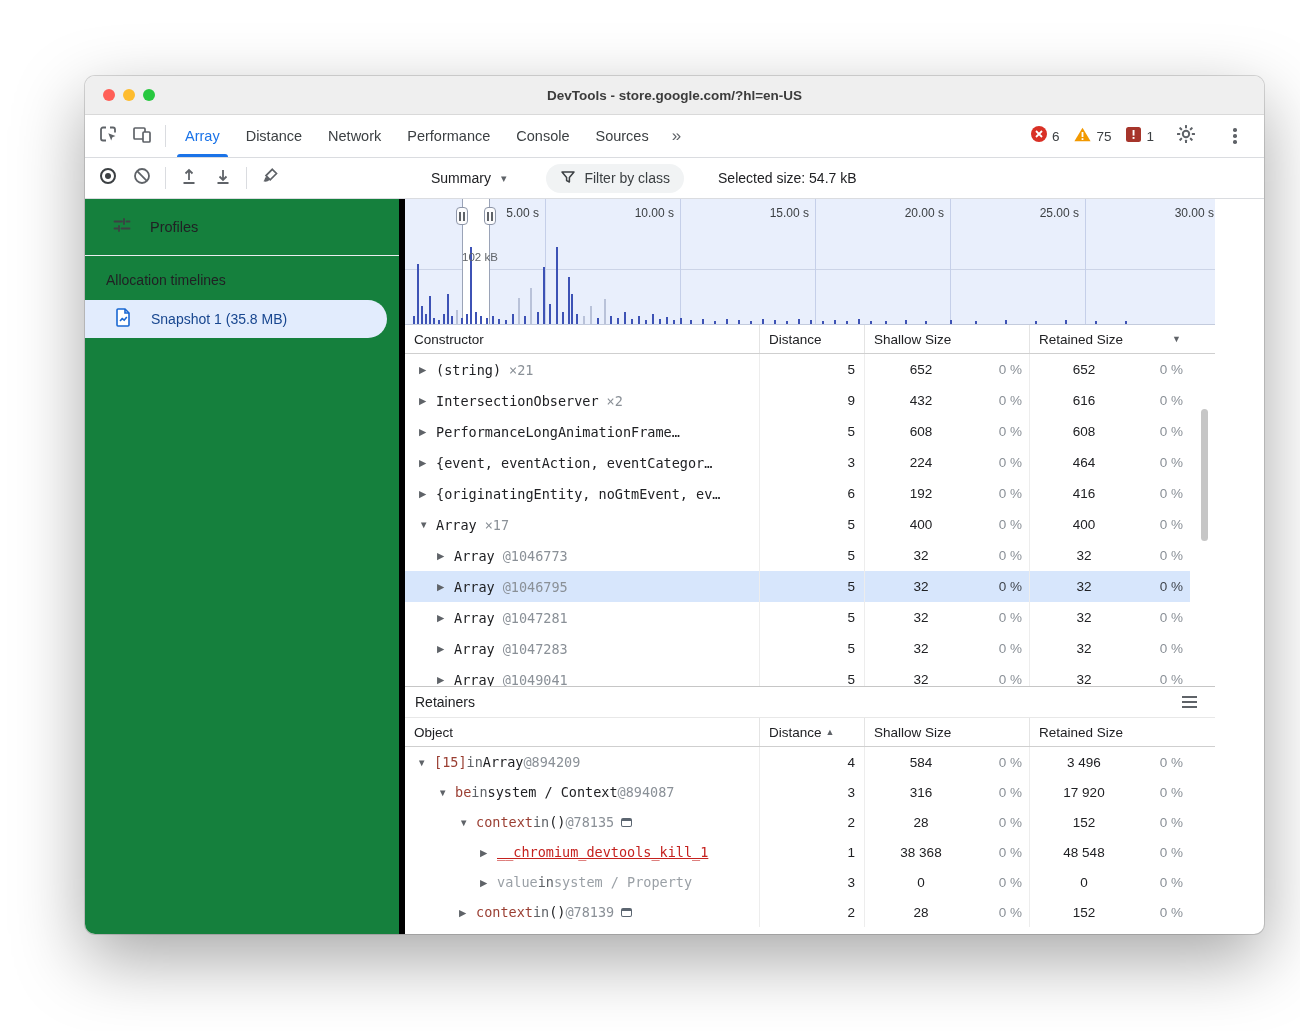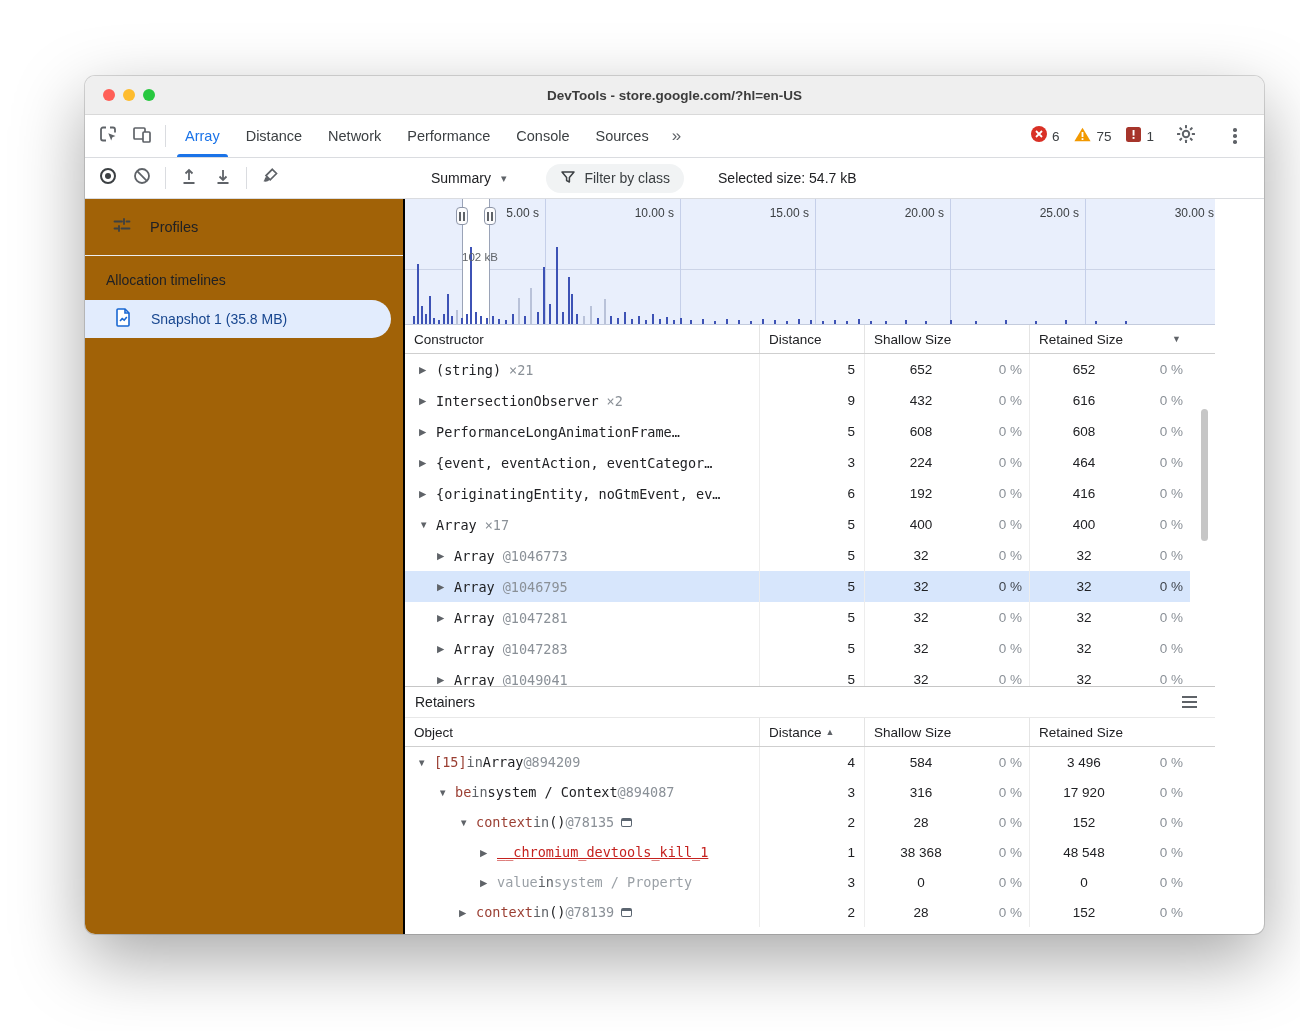--- a/index.html
+++ b/index.html
@@ -25,21 +25,21 @@
   .countnum{font-size:13.5px;color:#3c4043;}
   .dots{width:3.5px;height:3.5px;border-radius:50%;background:#5f6368;box-shadow:0 -6px 0 #5f6368,0 6px 0 #5f6368;display:inline-block;}
   
   .toolbar{height:41px;display:flex;align-items:center;background:#fff;border-bottom:1px solid #dadce0;padding-left:6px;}
   .summary-select{display:flex;align-items:center;gap:10px;font-size:14px;color:#202124;margin-left:134px;padding:4px 10px;border-radius:4px;}
   .chev{color:#5f6368;font-size:11px;}
   .filter-pill{display:flex;align-items:center;gap:8px;background:#f1f3f4;border-radius:15px;height:29px;padding:0 14px;margin-left:30px;font-size:14px;color:#3c4043;}
   .selsize{margin-left:34px;font-size:14px;color:#202124;}
   
   .content{display:flex;height:735px;}
-  .sidebar{width:320px;flex:none;border-right:2px solid #000000;background:#a16207;}
+  .sidebar{width:320px;flex:none;border-right:6px solid #000000;background:#15803d;}
   .profiles-row{height:57px;display:flex;align-items:center;gap:17px;padding-left:26px;border-bottom:1px solid #eceef0;}
   .profiles-label{font-size:14.5px;color:#202124;}
   .alloc-label{margin:16px 0 12px 21px;font-size:14px;color:#202124;}
   .snapshot-item{height:38px;margin-right:12px;border-radius:0 19px 19px 0;background:#e2ecfd;display:flex;align-items:center;gap:18px;padding-left:28px;}
   .snapshot-label{font-size:14px;color:#17468f;}
   .main{width:810px;display:flex;flex-direction:column;}
   
   .timeline{height:126px;position:relative;background:#e9effc;overflow:hidden;border-bottom:1px solid #c3cbdd;flex:none;}
   .gridline{position:absolute;top:0;bottom:0;width:1px;background:#c5cfe9;z-index:0;}
   .ticklabel{position:absolute;top:7px;width:82px;text-align:right;font-size:12px;color:#3c4043;z-index:4;}

